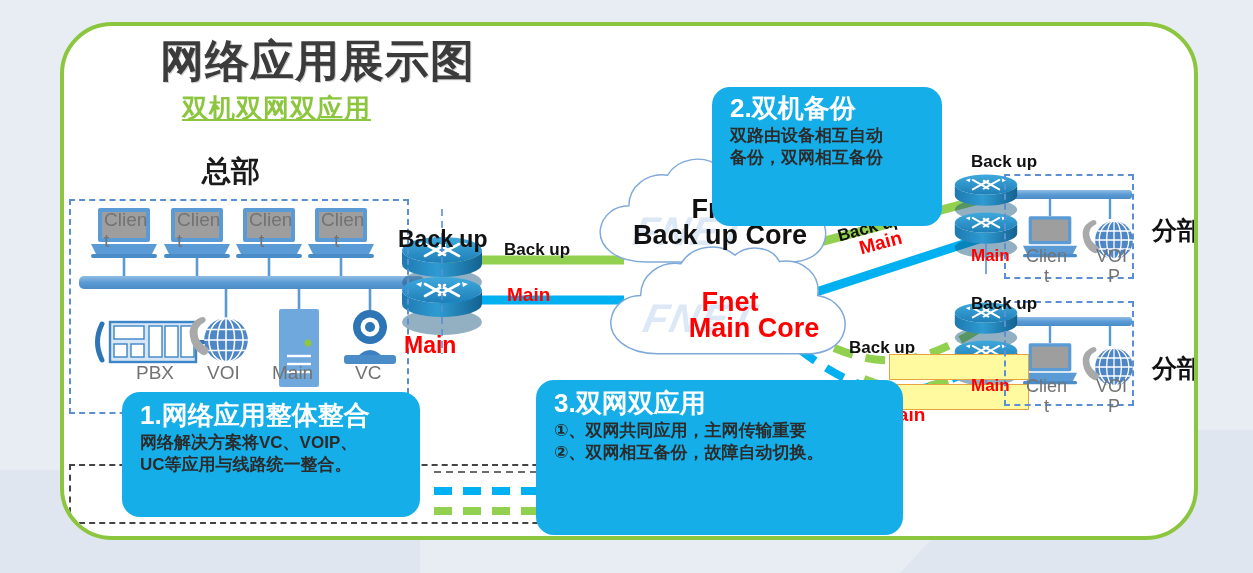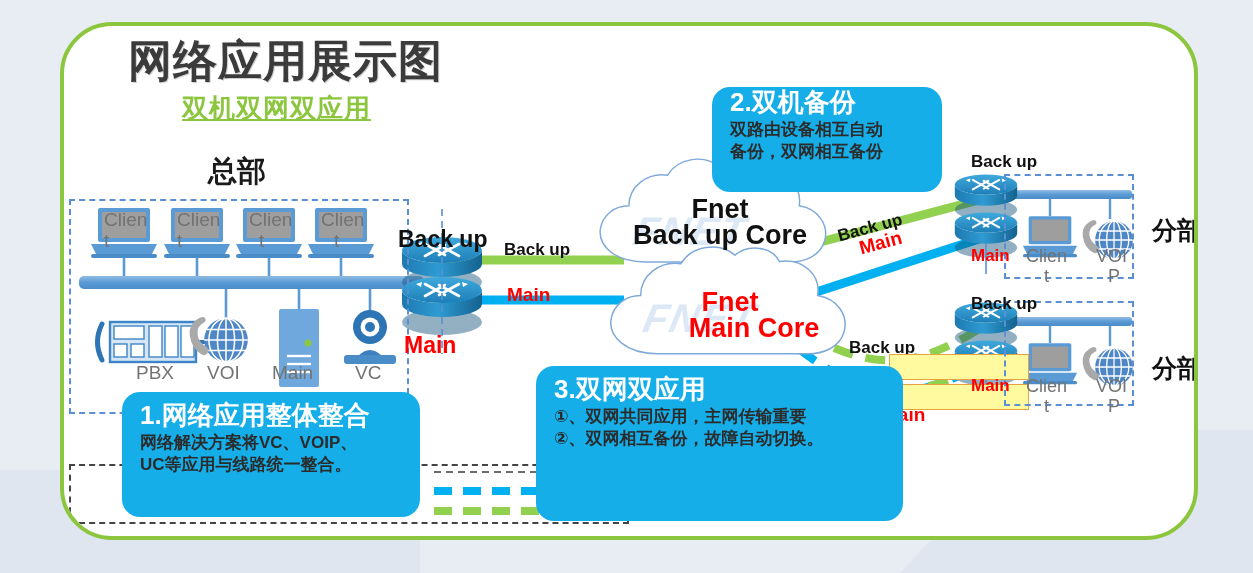--- a/index.html
+++ b/index.html
@@ -15,30 +15,30 @@
     clip-path:polygon(38% 0,100% 0,100% 100%,0% 100%);}
   .card{
     position:absolute;left:60px;top:22px;width:1138px;height:518px;
     background:#ffffff;border:4px solid #8CC63F;border-radius:52px;
     box-sizing:border-box;overflow:hidden;
   }
   .stage{position:absolute;left:0;top:0;width:1253px;height:573px;}
   svg.layer{position:absolute;left:0;top:0;width:1253px;height:573px;pointer-events:none;}
 
   .title{
-    position:absolute;left:124px;top:28px;
+    position:absolute;left:156px;top:28px;
     font-size:44px;font-weight:bold;color:#3b3b3b;letter-spacing:1px;
     text-shadow:1px 1px 0 #cfcfcf;
   }
   .subtitle{
     position:absolute;left:178px;top:87px;
     font-size:26px;font-weight:bold;color:#8CC63F;letter-spacing:1px;text-decoration:underline;
   }
   .hq-title{
-    position:absolute;left:204px;top:148px;
+    position:absolute;left:198px;top:148px;
     font-size:29px;font-weight:bold;color:#1a1a1a;
   }
   .branch-title{
     position:absolute;font-size:25px;font-weight:bold;color:#111;
   }
   .dashbox{position:absolute;border:2px dashed #5B8FD4;box-sizing:border-box;}
 
   .lbl{position:absolute;font-weight:bold;white-space:nowrap;}
   .lbl-blue{color:#737373;font-weight:normal;}
   .lbl-black{color:#111;}
@@ -324,26 +324,26 @@
     <div class="lbl lbl-blue" style="left:1040px;top:392px;font-size:18px;">t</div>
     <div class="lbl lbl-blue" style="left:1092px;top:372px;font-size:18px;">VOI</div>
     <div class="lbl lbl-blue" style="left:1104px;top:392px;font-size:18px;">P</div>
 
     <div class="callout" style="left:118px;top:388px;width:298px;height:125px;">
       <div class="c-title">1.网络应用整体整合</div>
       <div class="c-body">网络解决方案将VC、VOIP、</div>
       <div class="c-body">UC等应用与线路统一整合。</div>
     </div>
 
-    <div class="callout" style="left:708px;top:83px;width:230px;height:105px;padding-top:0;">
+    <div class="callout" style="left:708px;top:83px;width:230px;height:139px;padding-top:6px;">
       <div class="c-title">2.双机备份</div>
       <div class="c-body">双路由设备相互自动</div>
       <div class="c-body">备份，双网相互备份</div>
     </div>
 
-    <div class="callout" style="left:532px;top:362px;width:367px;height:155px;">
+    <div class="callout" style="left:532px;top:376px;width:367px;height:155px;">
       <div class="c-title">3.双网双应用</div>
       <div class="c-body">①、双网共同应用，主网传输重要</div>
       <div class="c-body">②、双网相互备份，故障自动切换。</div>
     </div>
 
   </div>
 </div>
 
 </body></html>

